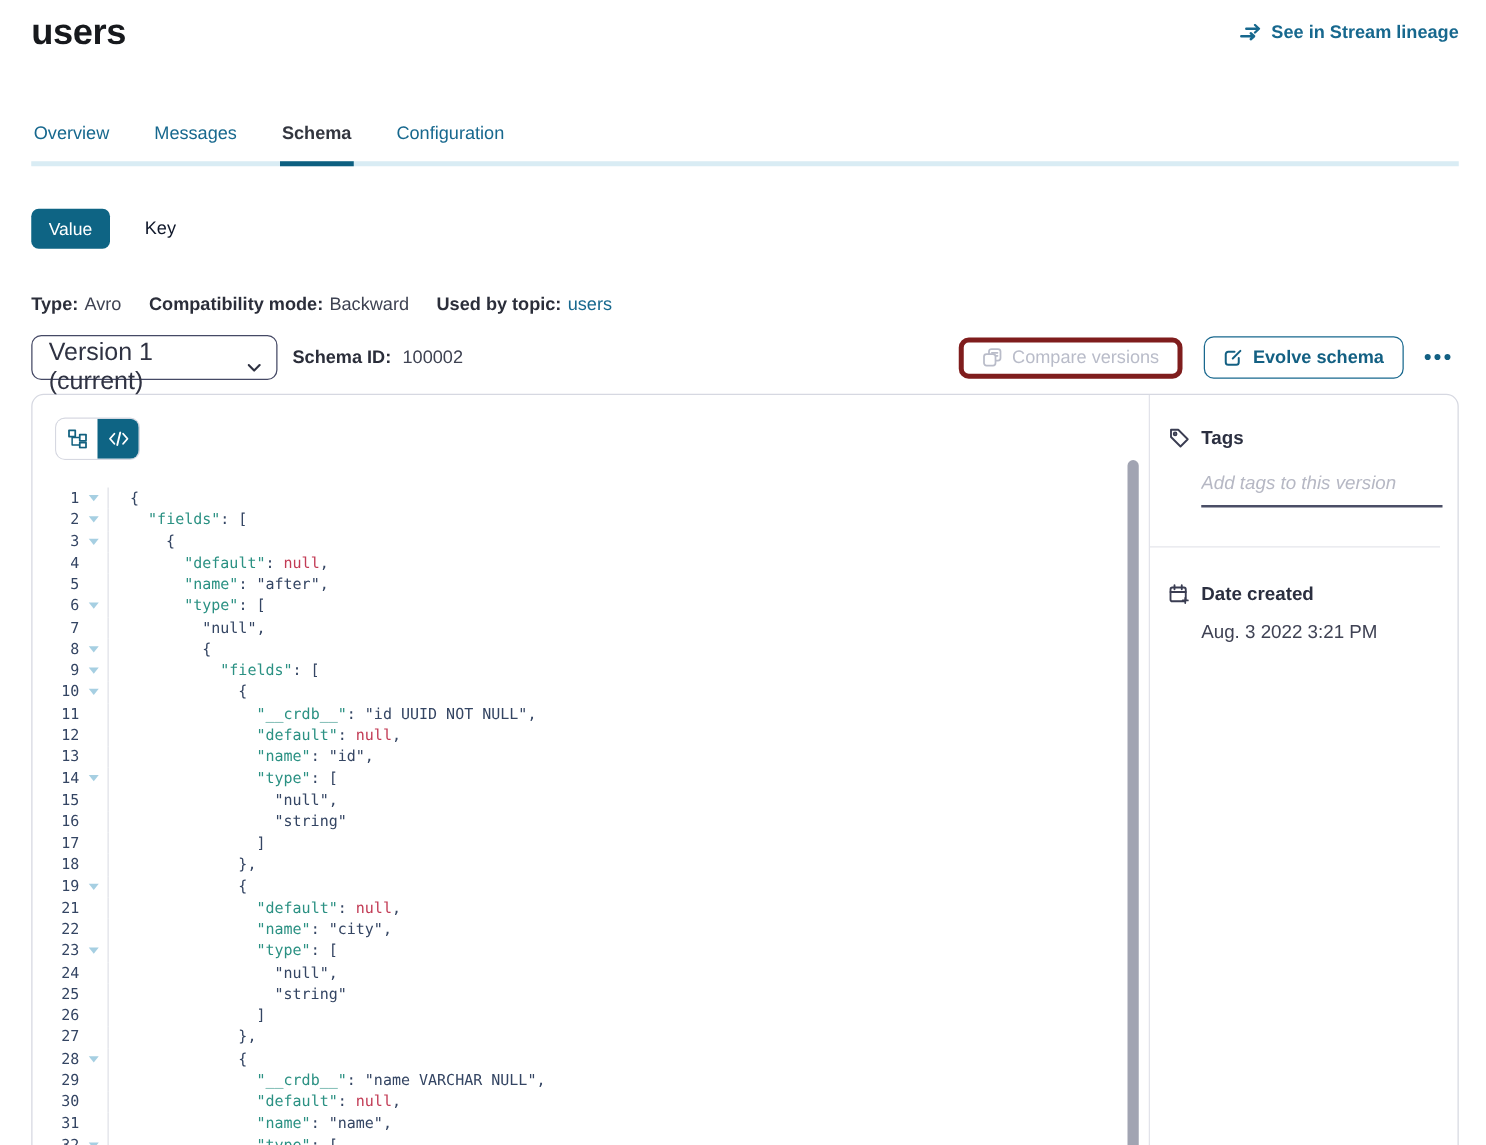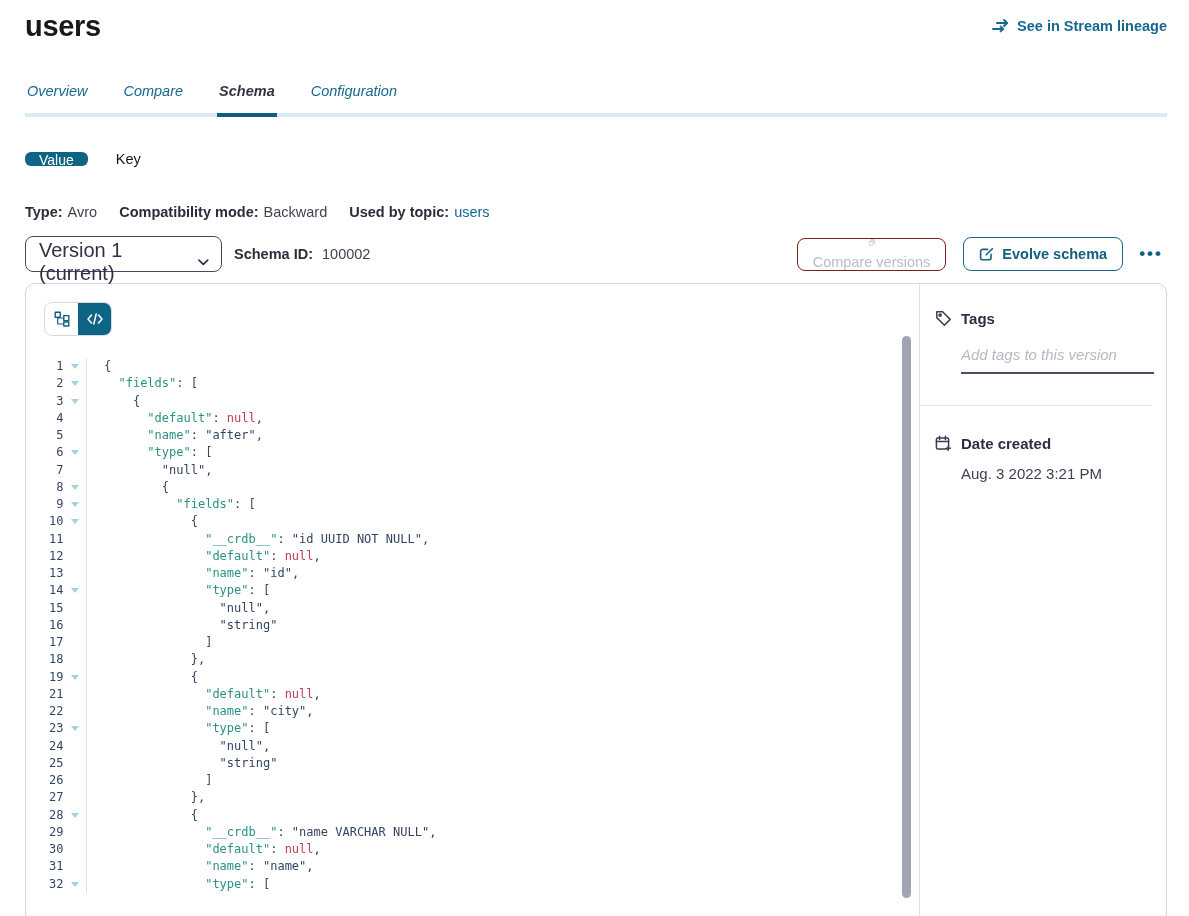--- a/index.html
+++ b/index.html
@@ -6,45 +6,45 @@
   html,body { background:#fff; }
   body { font-family:"Liberation Sans", sans-serif; color:#3e4252; }
   .page { position:relative; width:1189px; height:916px; overflow:hidden; background:#fff; padding:0 22px 0 25px; }
 
   
   .header { display:flex; justify-content:space-between; align-items:flex-start; padding-top:10px; }
   .title { font-size:29px; font-weight:700; color:#17191d; letter-spacing:-0.3px; }
   .lineage { display:flex; align-items:center; gap:7px; color:#17688e; font-size:14.5px; font-weight:600; margin-top:8px; cursor:pointer; text-decoration:none; }
 
   
-  .tabs { display:flex; gap:32px; margin-top:40px; border-bottom:4px solid #d9ecf4;font-style:italic; }
+  .tabs { display:flex; gap:32px; margin-top:56px; border-bottom:4px solid #d9ecf4; }
   .tab { font-size:14.5px; font-weight:500; color:#17688e; padding:0 2px 14px; margin-bottom:-4px; cursor:pointer; }
   .tab.active { color:#33363f; font-weight:600; border-bottom:4px solid #0d5f80; }
 
   
   .vk { display:flex; align-items:center; margin-top:34px; }
-  .vk-value { background:#0e6484; color:#fff; font-size:14px; font-weight:500; border:none; border-radius:6px; height:14px; padding:0 14px; cursor:pointer; font-family:inherit; }
+  .vk-value { background:#0e6484; color:#fff; font-size:14px; font-weight:500; border:none; border-radius:6px; height:32px; padding:0 14px; cursor:pointer; font-family:inherit; }
   .vk-key { color:#0f172a; font-size:14.5px; font-weight:500; margin-left:28px; cursor:pointer; }
 
   
   .meta { display:flex; align-items:center; margin-top:37px; font-size:14.5px; }
   .meta b { color:#2b2e3a; font-weight:700; }
   .meta .val { color:#3e4252; margin-left:5px; }
   .meta .grp { display:flex; margin-right:22px; }
   .meta .link { color:#17688e; margin-left:5px; cursor:pointer; }
 
   
   .vrow { display:flex; align-items:center; margin-top:16px; }
   .select { display:flex; align-items:center; justify-content:space-between; width:197px; height:36px; border:1px solid #454965; border-radius:8px; padding:16px 12px 0 13px; font-size:20px; color:#2f3242; cursor:pointer; background:#fff; }
   .schemaid { margin-left:12px; font-size:14.5px; }
   .schemaid b { color:#2b2e3a; font-weight:700; }
   .schemaid span.v { color:#3e4252; margin-left:5px; }
   .actions { margin-left:auto; display:flex; align-items:center; }
   .btn { display:flex; align-items:center; gap:8px; height:33px; border-radius:8px; padding:0 15px; font-size:14.5px; background:#fff; font-family:inherit; cursor:pointer; }
-  .btn.disabled { border:1px solid #7f1d1d; color:#b9bcc9; cursor:default;flex-direction:column; }
+  .btn.disabled { border:4px solid #7f1d1d; color:#b9bcc9; cursor:default; }
   .btn.primary { border:1px solid #19688e; color:#136083; font-weight:700; height:34px; margin-left:17px; }
   .more { color:#136083; font-size:17px; font-weight:700; letter-spacing:2px; margin-left:12px; background:none; border:none; cursor:pointer; padding:0 4px; }
 
   
   .card { display:flex; margin-top:11px; border:1px solid #d6d8e1; border-radius:10px; height:640px; overflow:hidden; }
   .code-pane { position:relative; flex:1; padding-top:18px; min-width:0; }
   .view-toggle { display:flex; margin-left:18px; width:max-content; border:1px solid #d6d8e1; border-radius:8px; overflow:hidden; }
   .vt-btn { width:33px; height:32px; display:flex; align-items:center; justify-content:center; background:#fff; border:none; cursor:pointer; color:#11607f; }
   .vt-btn.active { background:#0e6484; color:#fff; }
 
@@ -82,21 +82,21 @@
       <svg width="18" height="14" viewBox="0 0 18 14" fill="none" stroke="currentColor" stroke-width="1.9" stroke-linecap="round" stroke-linejoin="round">
         <path d="M5 4 H15 M12 1 L15.2 4 L12 7"></path>
         <path d="M1 10 H11 M8.6 7.6 L11.3 10 L8.6 12.4"></path>
       </svg>
       <span>See in Stream lineage</span>
     </a>
   </div>
 
   <nav class="tabs">
       <div class="tab">Overview</div>
-      <div class="tab">Compare</div>
+      <div class="tab">Messages</div>
       <div class="tab active">Schema</div>
       <div class="tab">Configuration</div>
     </nav>
 
   <div class="vk">
     <button class="vk-value">Value</button>
     <span class="vk-key">Key</span>
   </div>
 
   <div class="meta">

